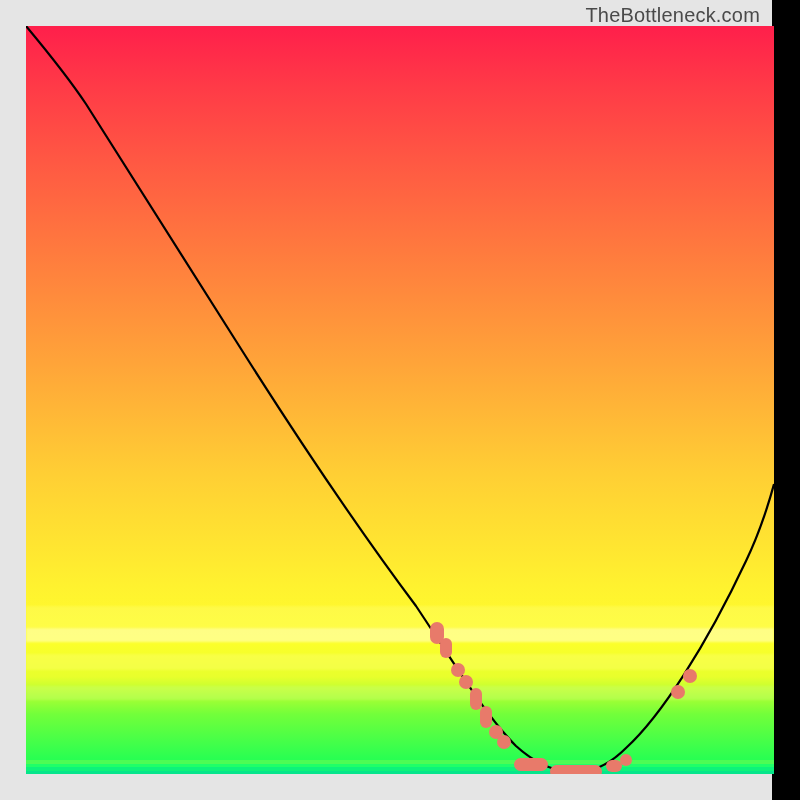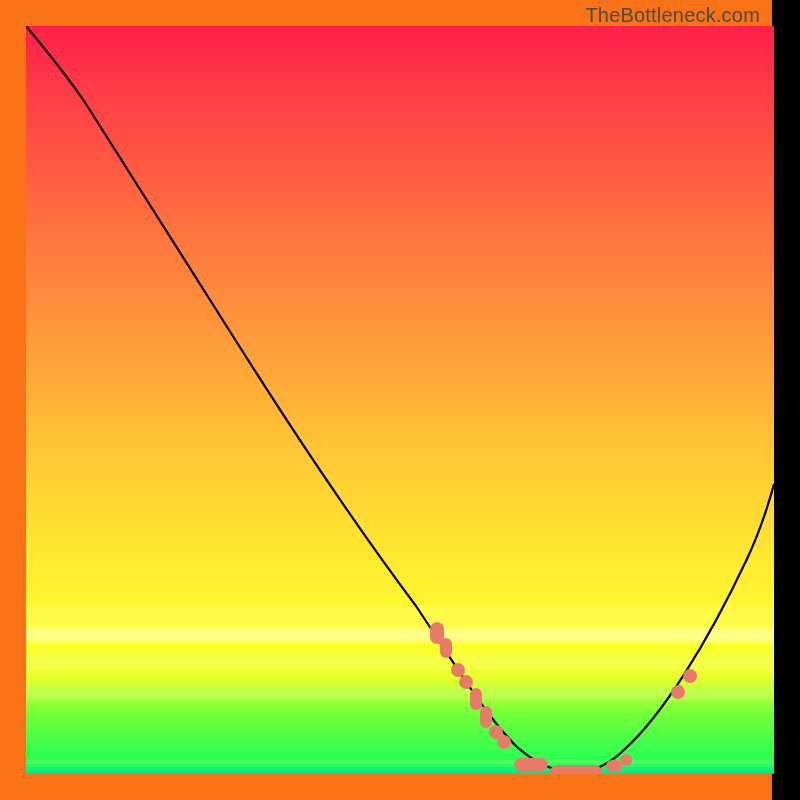--- a/index.html
+++ b/index.html
@@ -8,21 +8,21 @@
     width: 800px;
     height: 800px;
     background: #000000;
     font-family: Arial, Helvetica, sans-serif;
     overflow: hidden;
   }
   .frame {
     position: relative;
     width: 772px;
     height: 800px;
-    background: #f97316;
+    background: #e5e5e5;
   }
   .watermark {
     position: absolute;
     top: 4px;
     right: 12px;
     color: #4a4a4a;
     font-size: 20px;
     font-weight: 500;
     letter-spacing: 0.2px;
     z-index: 10;

